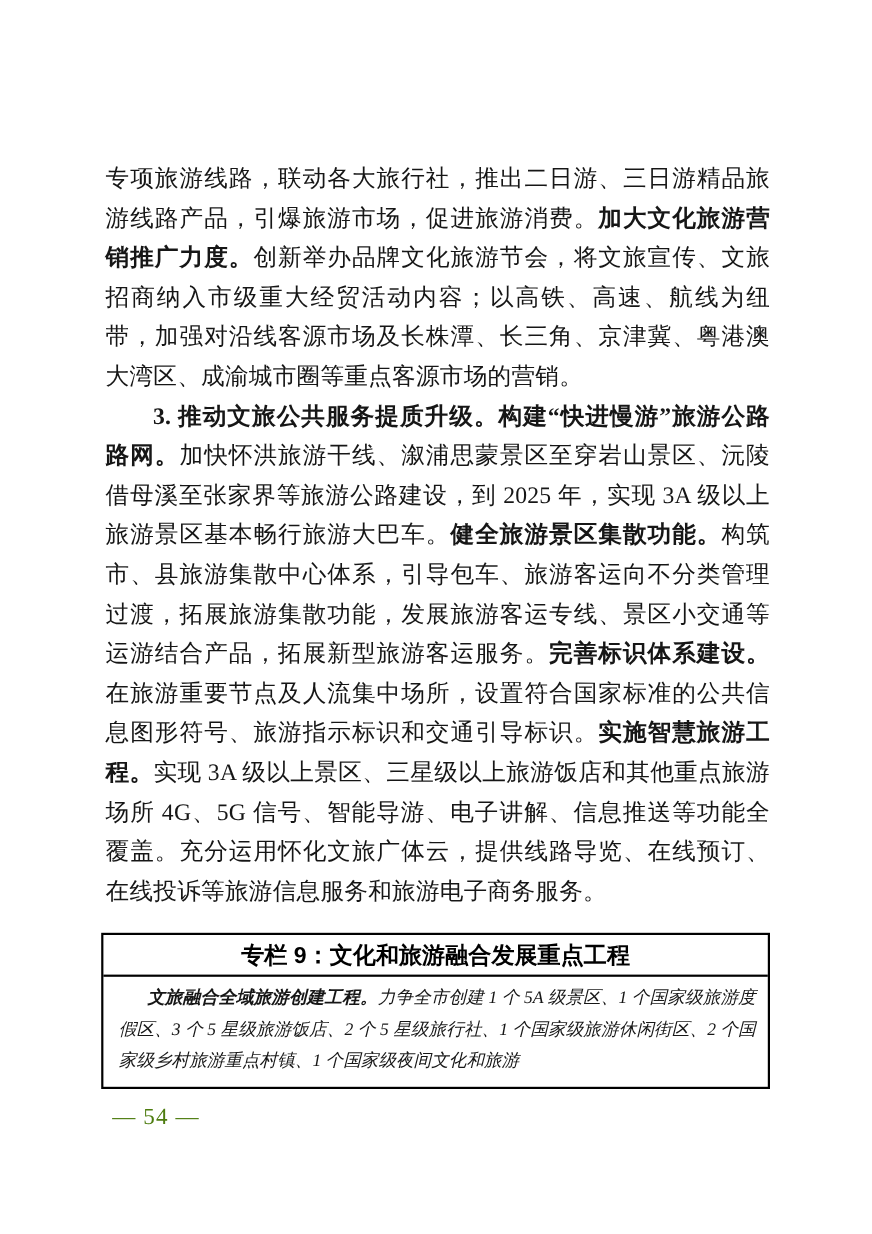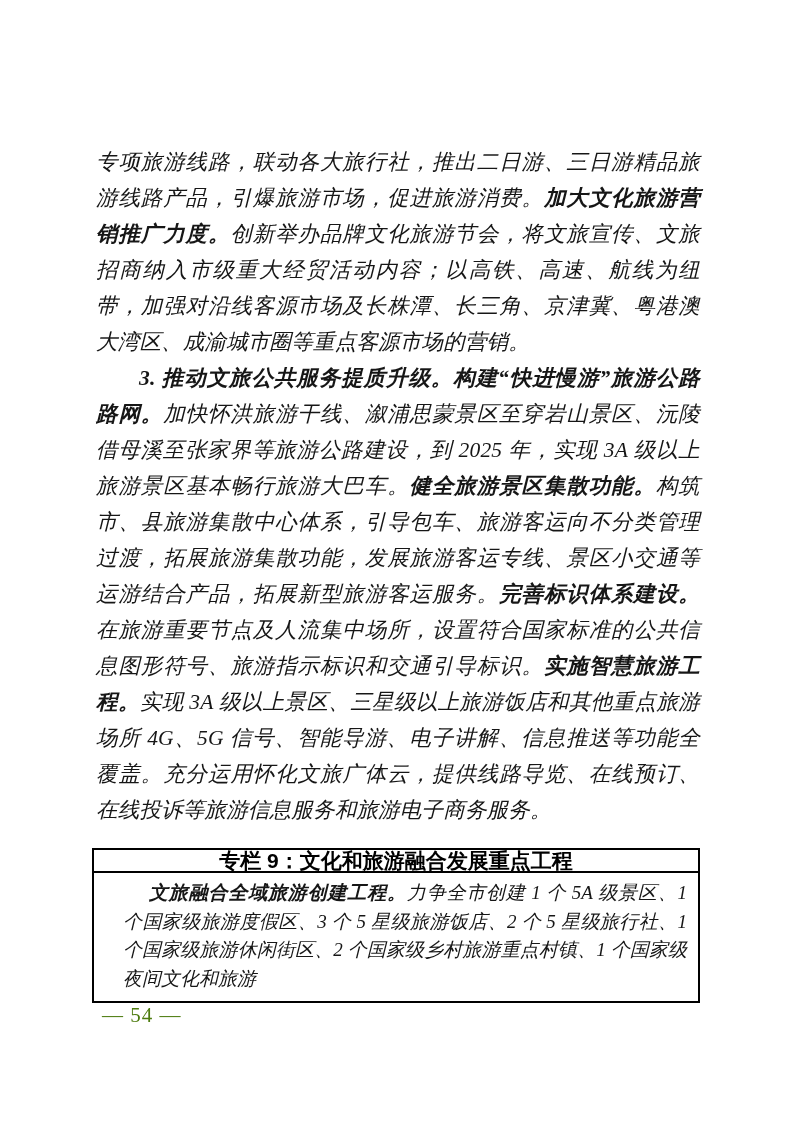--- a/index.html
+++ b/index.html
@@ -6,21 +6,21 @@
   body{
     width:793px;height:1122px;
     background:#ffffff;
     position:relative;
     font-family:"Liberation Serif","DejaVu Serif",serif;
     color:#111;
     overflow:hidden;
   }
   .content{
     position:absolute;
-    left:96px; top:144px; width:604px;font-style:italic;
+    left:96px; top:144px; width:604px;
   }
   p.para{
     margin:0;
     font-size:21.5px;
     line-height:36px;
     text-align:justify;
     text-justify:inter-ideograph;
     letter-spacing:0.2px;
     color:#161616;
   }
@@ -28,35 +28,35 @@
   .seg-bold{ font-weight:700; }
   .panel{
     position:absolute;
     left:92px; top:848px;
     width:608px;
     box-sizing:border-box;
     border:2px solid #000;
     background:#fff;
   }
   .panel-header{
-    height:23px;
+    height:38px;
     box-sizing:border-box;
     border-bottom:2px solid #000;
     display:flex;
     align-items:center;
     justify-content:center;
     font-family:"Liberation Sans","DejaVu Sans",sans-serif;
     font-weight:700;
     font-size:21px;
     color:#000;
   }
   .panel-body{
     box-sizing:border-box;
-    padding:6px 11px 8px 29px;
-    font-size:19px;
+    padding:6px 11px 8px 14px;
+    font-size:16px;
     line-height:28.5px;
     text-align:justify;
     text-justify:inter-ideograph;
     text-indent:26px;
     font-style:italic; 
     color:#161616;
   }
   .panel-body .seg-bold{ font-style:italic; }
   .page-number{
     position:absolute;

